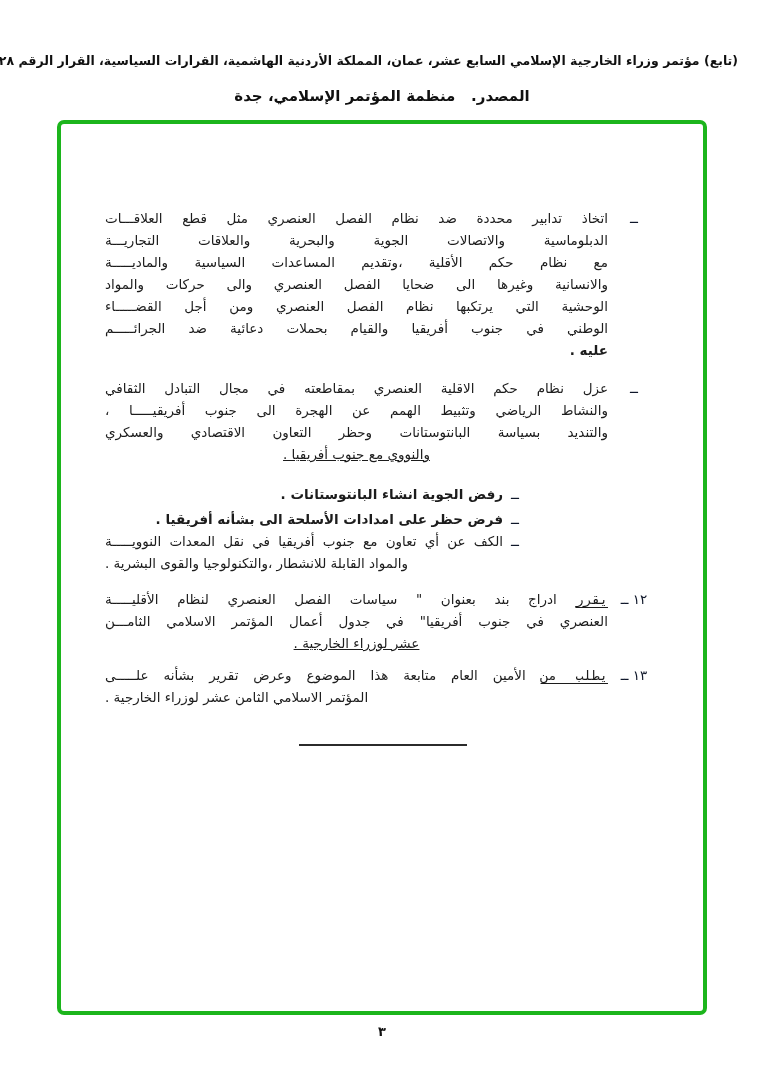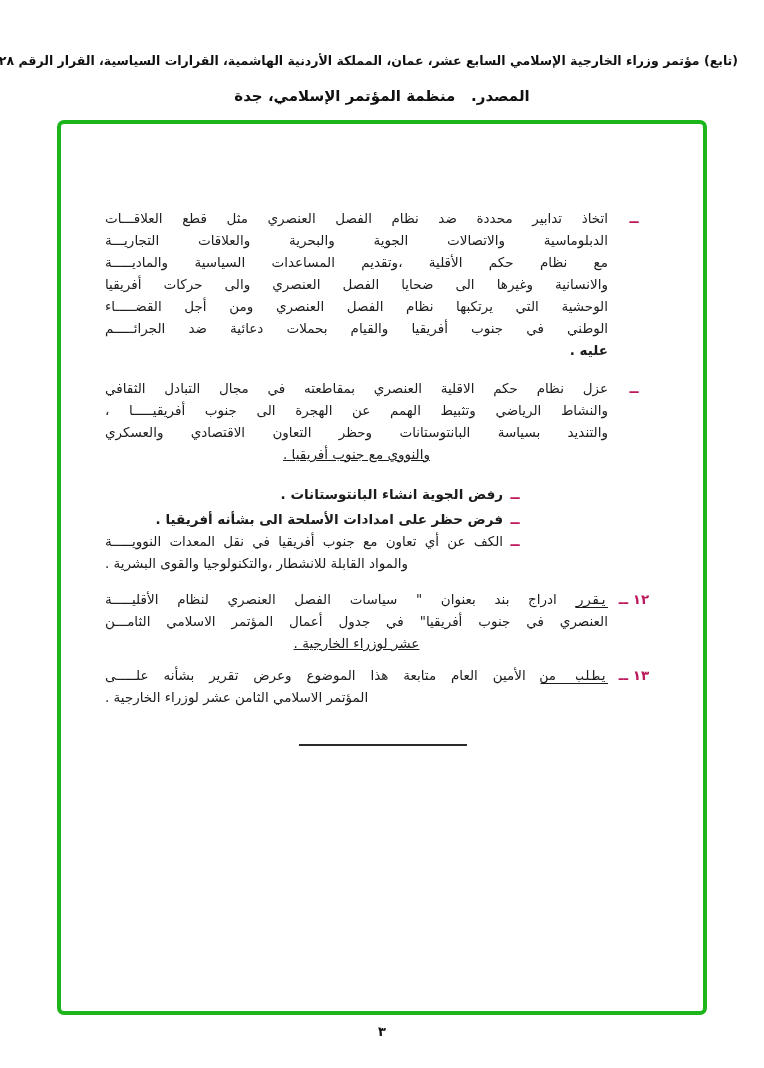--- a/index.html
+++ b/index.html
@@ -17,21 +17,21 @@
     position:absolute;top:87px;left:0;right:0;
     text-align:center;font-size:15px;font-weight:bold;color:#101010;
   }
   .frame{
     position:absolute;left:57px;top:120px;width:650px;height:895px;
     box-sizing:border-box;border:4px solid #1cb51c;border-radius:7px;
     background:#ffffff;
   }
   .content{padding:83px 43px 0 44px;font-size:13.5px;color:#1c1c1c;}
   .row{display:flex;align-items:flex-start;}
-  .marker{flex:0 0 52px;line-height:22px;text-align:center;color:#be185d;font-weight:bold;}
+  .marker{flex:0 0 52px;line-height:22px;text-align:center;color:#0f172a;}
   .row.item .marker{text-align:center;}
   .txt{flex:1 1 auto;min-width:0;}
   .line{
     line-height:22px;height:22px;overflow:hidden;
     text-align:justify;text-align-last:justify;
   }
   .line.end-right{text-align-last:right;font-weight:bold;}
   .line.end-center{text-align-last:center;text-decoration:underline;}
   .line.end-left{text-align-last:left;}
   .sub{margin-right:133px;}
@@ -58,21 +58,21 @@
 
 <div class="frame">
   <div class="content">
 
     <div class="row">
       <div class="marker">ــ</div>
       <div class="txt">
         <div class="line">اتخاذ تدابير محددة ضد نظام الفصل العنصري مثل قطع العلاقـــات</div>
         <div class="line">الدبلوماسية والاتصالات الجوية والبحرية والعلاقات التجاريـــة</div>
         <div class="line">مع نظام حكم الأقلية ،وتقديم المساعدات السياسية والماديـــــة</div>
-        <div class="line">والانسانية وغيرها الى ضحايا الفصل العنصري والى حركات أفريقيا</div>
+        <div class="line">والانسانية وغيرها الى ضحايا الفصل العنصري والى حركات والمواد</div>
         <div class="line">الوحشية التي يرتكبها نظام الفصل العنصري ومن أجل القضـــــاء</div>
         <div class="line">الوطني في جنوب أفريقيا والقيام بحملات دعائية ضد الجرائـــــم</div>
         <div class="line end-right">عليه .</div>
       </div>
     </div>
 
     <div class="row mt16">
       <div class="marker">ــ</div>
       <div class="txt">
         <div class="line">عزل نظام حكم الاقلية العنصري بمقاطعته في مجال التبادل الثقافي</div>

